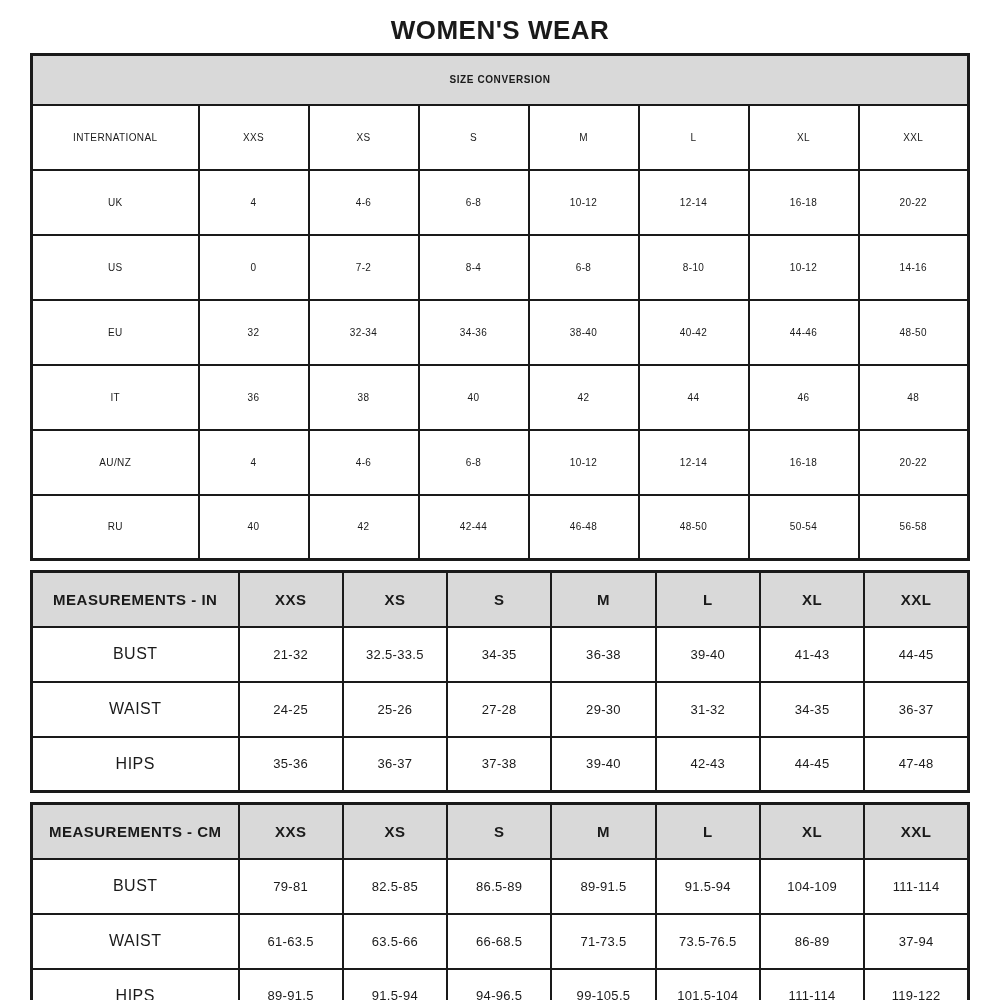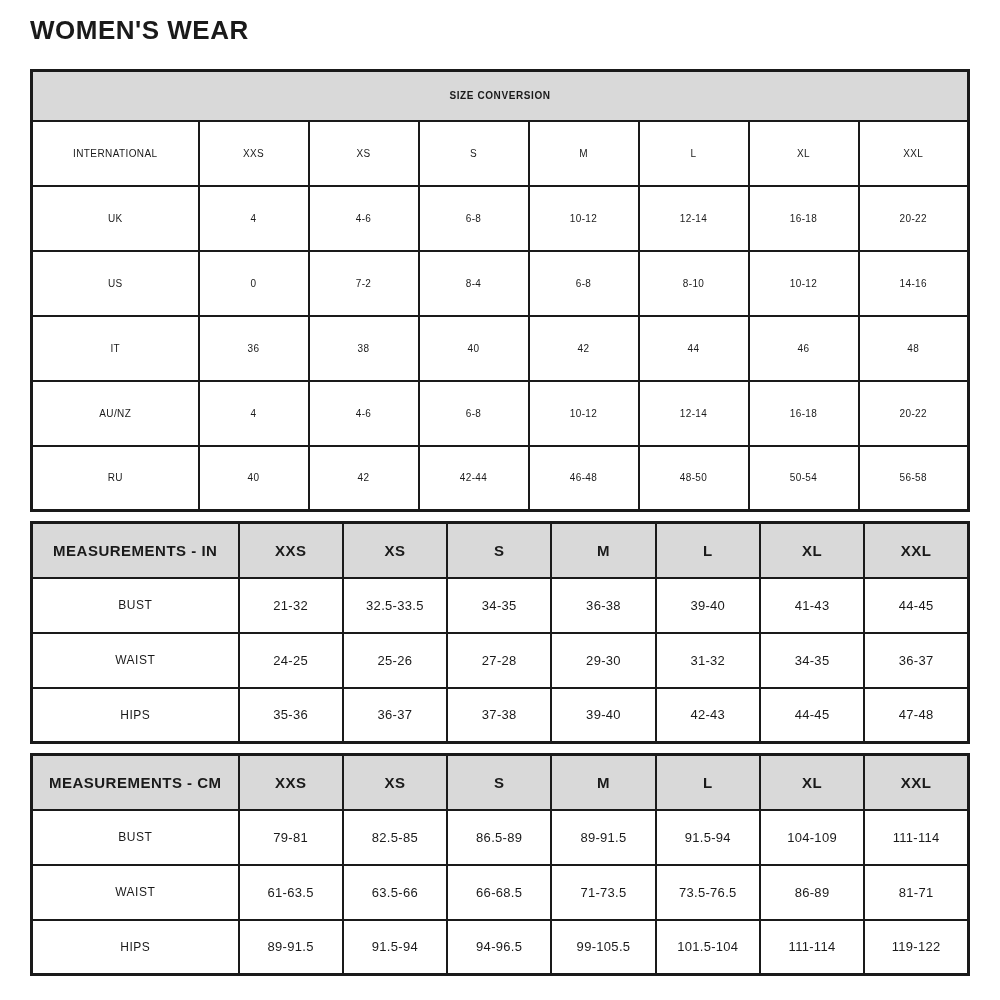--- a/index.html
+++ b/index.html
@@ -10,26 +10,26 @@
     font-family: "Liberation Sans", sans-serif;
   }
   .page {
     width: 1000px;
     height: 1000px;
     box-sizing: border-box;
     padding: 0 30px;
     overflow: hidden;
   }
   .page-title {
-    text-align: left;
+    text-align: center;
     font-size: 26px;
     font-weight: bold;
     letter-spacing: 0.5px;
     margin: 0;
-    padding: 15px 0 24px 0;
+    padding: 15px 0 8px 0;
     line-height: 30px;
   }
   table {
     border-collapse: collapse;
     table-layout: fixed;
     width: 940px;
     margin: 0 0 9px 0;
     border: 3px solid #1a1a1a;
   }
   th, td {
@@ -64,21 +64,21 @@
     font-size: 15px;
     font-weight: bold;
     letter-spacing: 0.5px;
   }
   .meas tbody td {
     height: 55px;
     font-size: 13px;
     letter-spacing: 0.3px;
   }
   .meas tbody td.row-label {
-    font-size: 12px;
+    font-size: 16px;
     letter-spacing: 0.5px;
   }
 </style>
 </head>
 <body>
 
 <div class="page">
 
   <h1 class="page-title">WOMEN'S WEAR</h1>
 
@@ -117,20 +117,30 @@
         <td class="row-label">US</td>
         <td>0</td>
         <td>7-2</td>
         <td>8-4</td>
         <td>6-8</td>
         <td>8-10</td>
         <td>10-12</td>
         <td>14-16</td>
       </tr>
       <tr>
+        <td class="row-label">EU</td>
+        <td>32</td>
+        <td>32-34</td>
+        <td>34-36</td>
+        <td>38-40</td>
+        <td>40-42</td>
+        <td>44-46</td>
+        <td>48-50</td>
+      </tr>
+      <tr>
         <td class="row-label">IT</td>
         <td>36</td>
         <td>38</td>
         <td>40</td>
         <td>42</td>
         <td>44</td>
         <td>46</td>
         <td>48</td>
       </tr>
       <tr>
@@ -236,21 +246,21 @@
         <td>111-114</td>
       </tr>
       <tr>
         <td class="row-label">WAIST</td>
         <td>61-63.5</td>
         <td>63.5-66</td>
         <td>66-68.5</td>
         <td>71-73.5</td>
         <td>73.5-76.5</td>
         <td>86-89</td>
-        <td>81-71</td>
+        <td>37-94</td>
       </tr>
       <tr>
         <td class="row-label">HIPS</td>
         <td>89-91.5</td>
         <td>91.5-94</td>
         <td>94-96.5</td>
         <td>99-105.5</td>
         <td>101.5-104</td>
         <td>111-114</td>
         <td>119-122</td>

